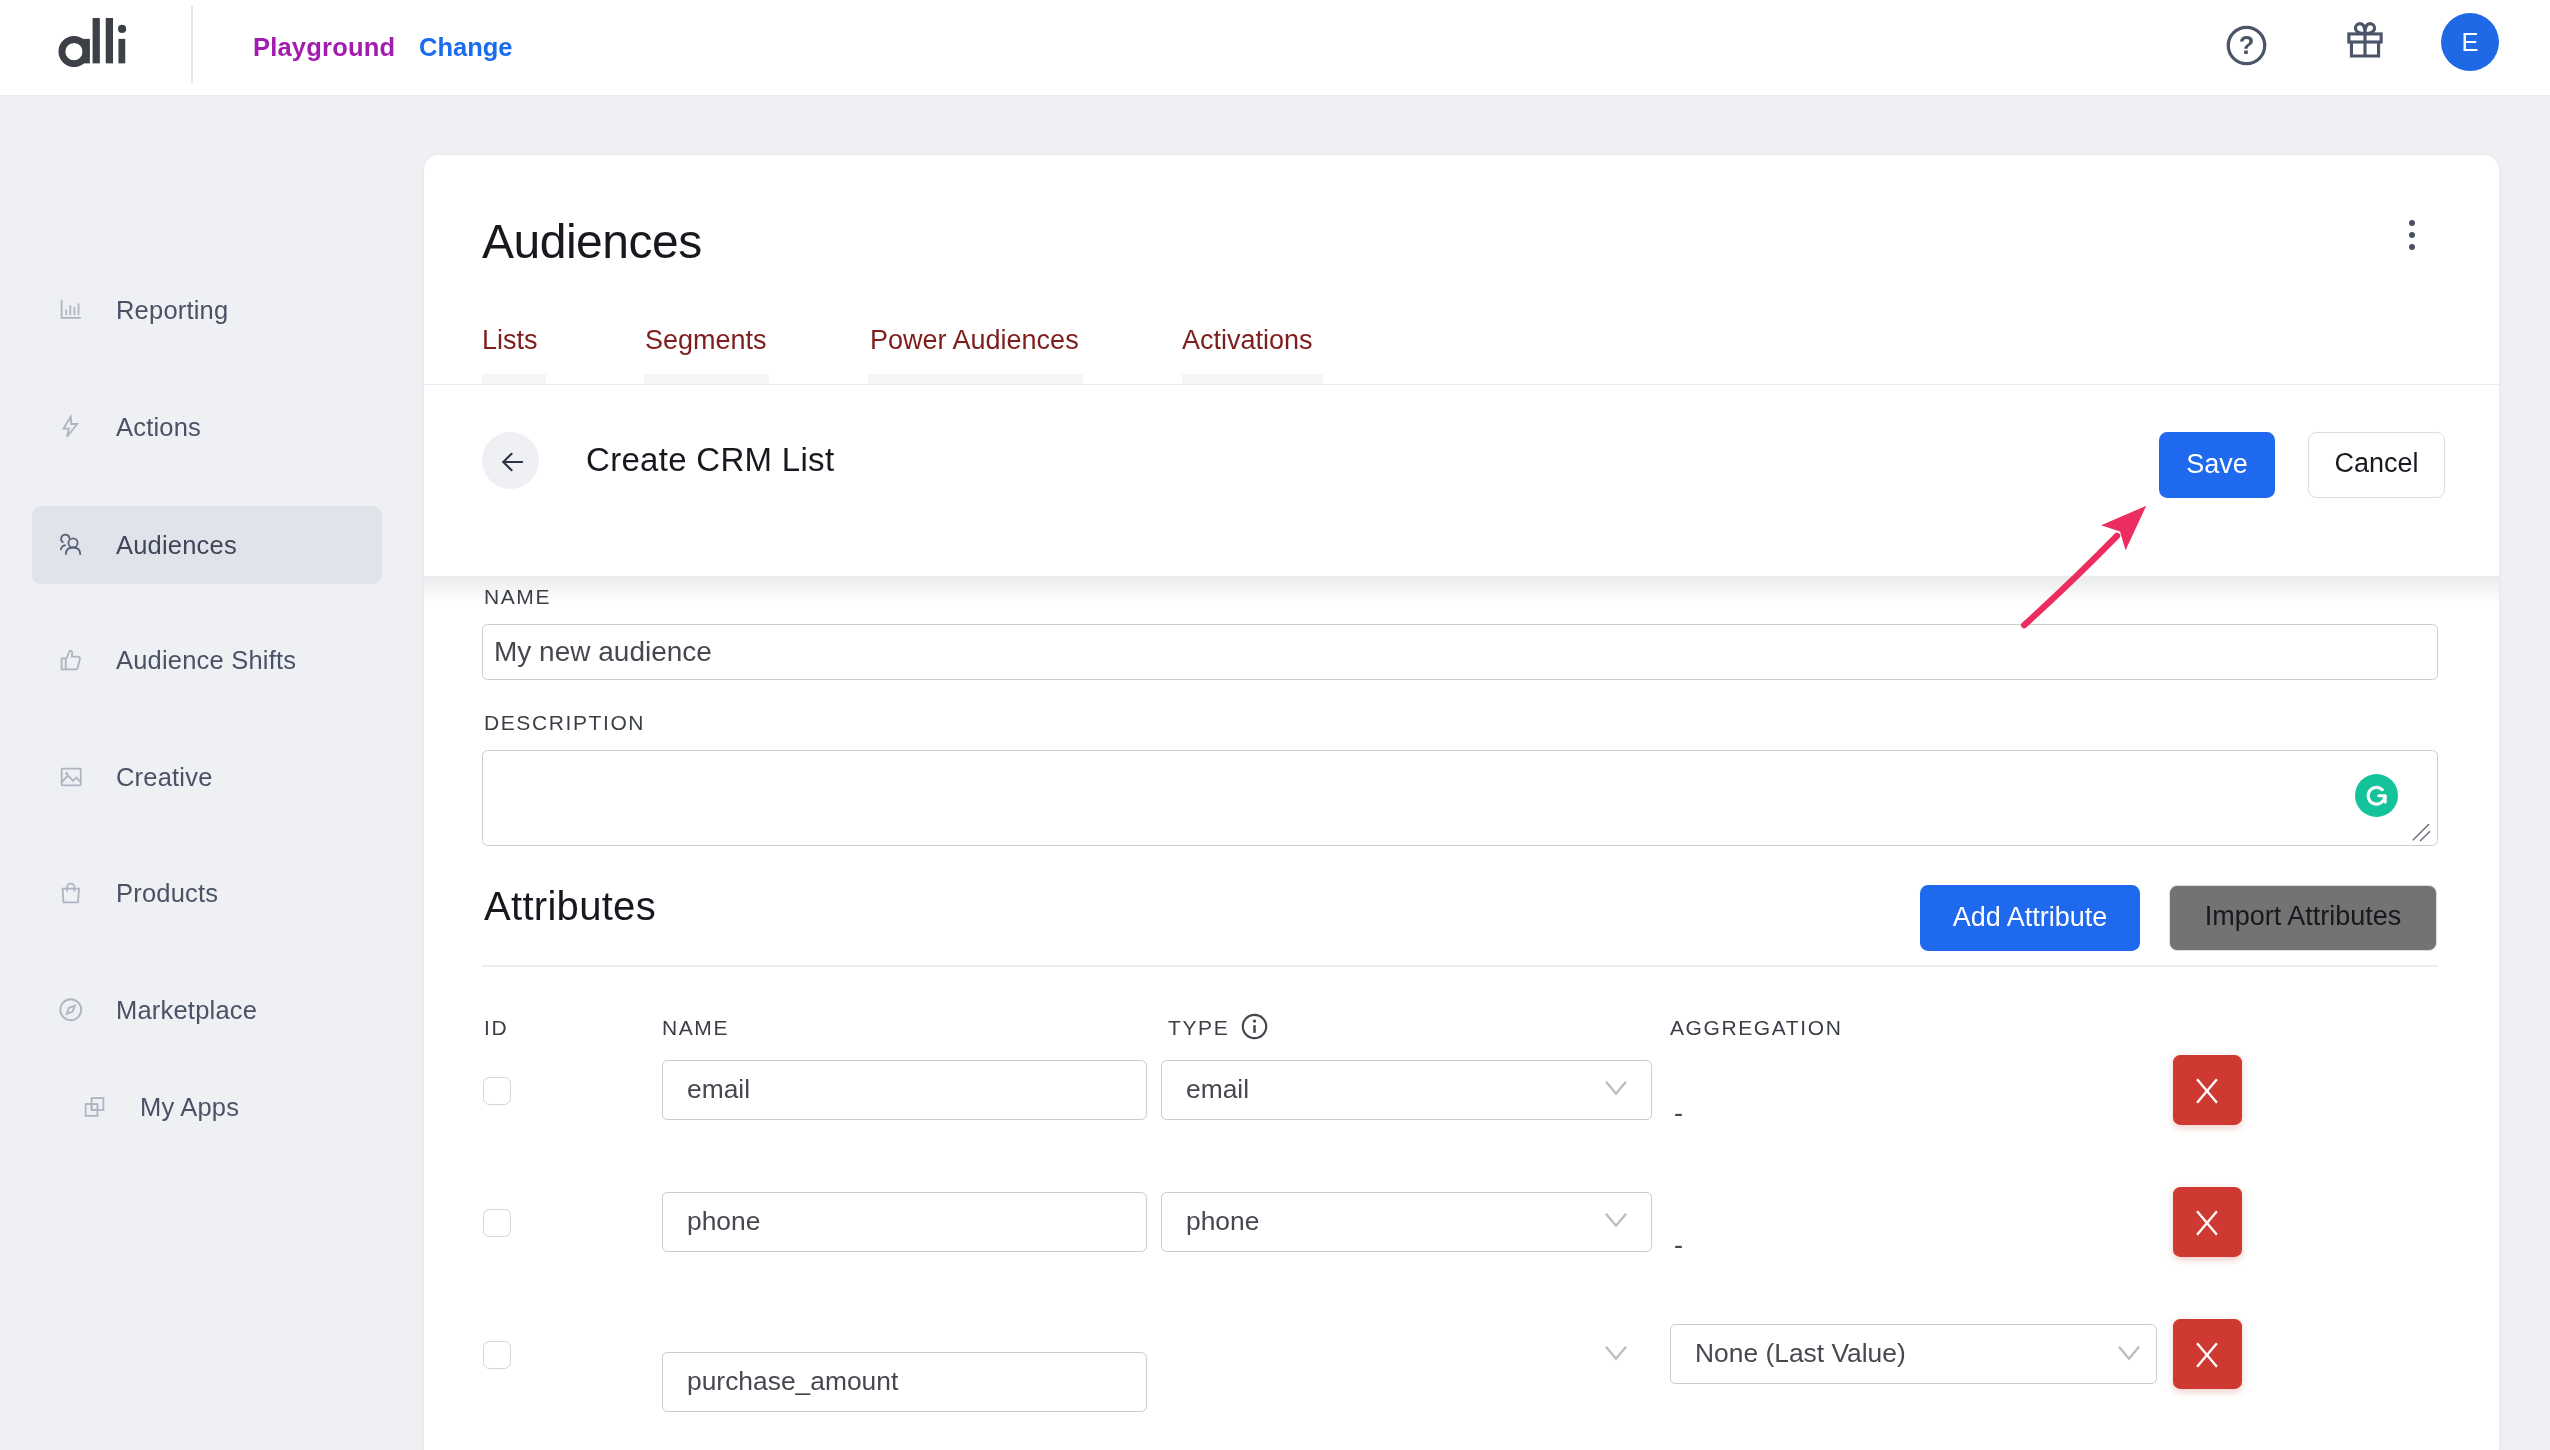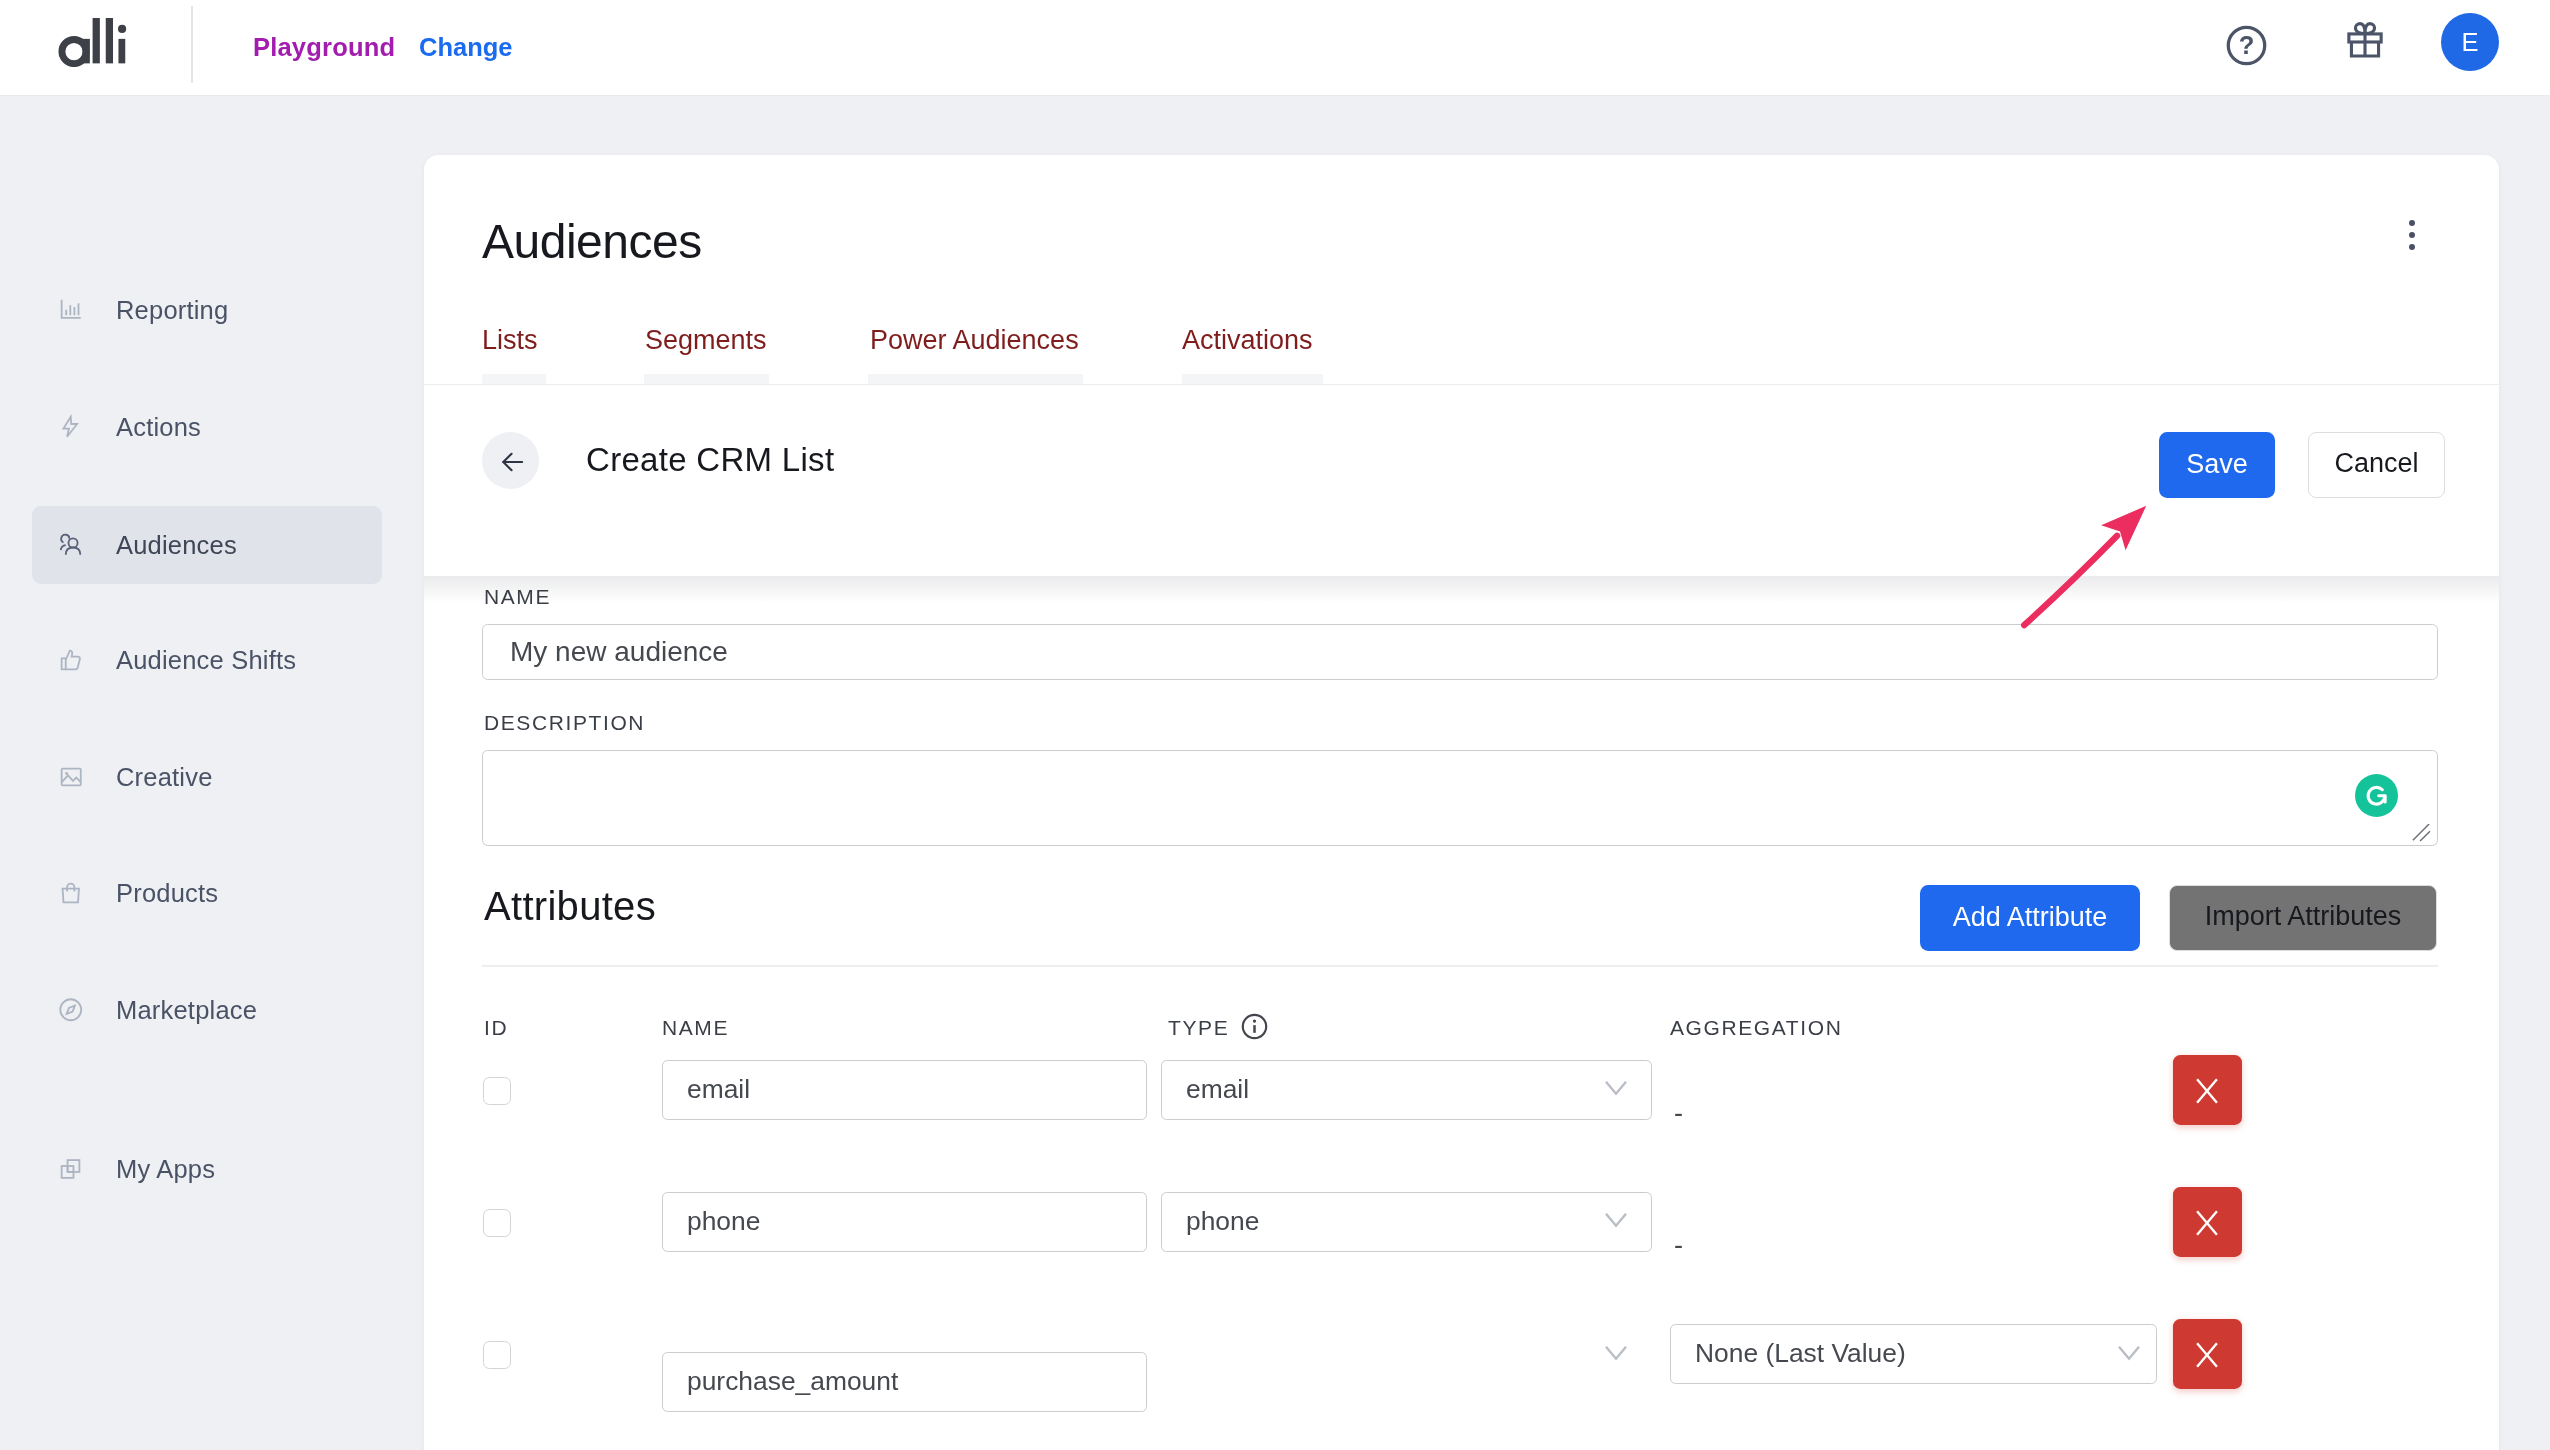--- a/index.html
+++ b/index.html
@@ -32,21 +32,21 @@
 #headshadow { left:0px; top:421px; width:2075px; height:27px; background:linear-gradient(to bottom, rgba(47,52,64,0.10), rgba(47,52,64,0.0)); }
 #backbtn { left:58px; top:277px; width:57px; height:57px; border-radius:50%; background:#eff0f4; }
 #createtitle { left:162px; top:286px; font-size:33px; font-weight:400; color:#17191e; letter-spacing:0.3px; }
 .btn { position:absolute; top:277px; height:66px; border-radius:8.2px; font-size:27px; font-weight:500; text-align:center; line-height:64px; }
 #savebtn { left:1735px; width:116px; background:#1e69ed; color:#fff; }
 #cancelbtn { left:1876px; width:137px; background:#fff; color:#17191e; border:1.8px solid #dcdde0; line-height:60px;margin-left:8px; }
 
 
 .flabel { position:absolute; left:60px; font-size:21px; font-weight:400; color:#3a3e46; letter-spacing:1.6px; }
 .inputbox { position:absolute; border:1.8px solid #caccd0; border-radius:5.5px; background:#fff; font-size:26.4px; color:#45494f; }
-#nameinput { left:58px; top:469px; width:1956px; height:56px; line-height:53px; padding-left:27px; font-size:28px; }
+#nameinput { left:58px; top:469px; width:1956px; height:56px; line-height:53px; padding-left:11px; font-size:28px; }
 #descbox { left:58px; top:595px; width:1956px; height:96px; }
 #grammarly { left:1931px; top:619px; width:43px; height:43px; border-radius:50%; background:#15c39b; }
 
 
 #attrtitle { left:60px; top:729px; font-size:40px; font-weight:400; color:#17191e; letter-spacing:0.3px; }
 #addattr { left:1496px; top:730px; width:220px; background:#1e69ed; color:#fff; }
 #importattr { left:1745px; top:730px; width:268px; background:#737373; color:#17191e; border:1.8px solid #dcdde0; line-height:60px; }
 #attrline { left:58px; top:810px; width:1956px; height:1.8px; background:#eceef0; }
 
 .collabel { position:absolute; font-size:21px; font-weight:400; color:#3a3e46; letter-spacing:1.6px; }
@@ -138,21 +138,21 @@
     </svg>
     <span class="navtext">Products</span>
   </div>
   <div class="abs navitem" style="top:971px;text-align:right;">
     <svg class="navicon" viewBox="0 0 28 28" fill="none" stroke="#aeb5c2" stroke-width="2">
       <circle cx="14" cy="14" r="11.5"></circle>
       <path d="M18.5 9.5 L 16 16 L 9.5 18.5 L 12 12 Z"></path>
     </svg>
     <span class="navtext">Marketplace</span>
   </div>
-  <div class="abs navitem" style="top:1130px;">
+  <div class="abs navitem" style="top:1068px;margin-left:24px;">
     <svg class="navicon" viewBox="0 0 28 28" fill="none" stroke="#aeb5c2" stroke-width="2">
       <rect x="4" y="11" width="13" height="13"></rect>
       <rect x="10.5" y="4.5" width="13" height="13"></rect>
       <line x1="10.5" y1="17.5" x2="17" y2="17.5"></line>
       <line x1="10.5" y1="11" x2="10.5" y2="17.5"></line>
     </svg>
     <span class="navtext">My Apps</span>
   </div>
 
   <div class="abs" id="card">

